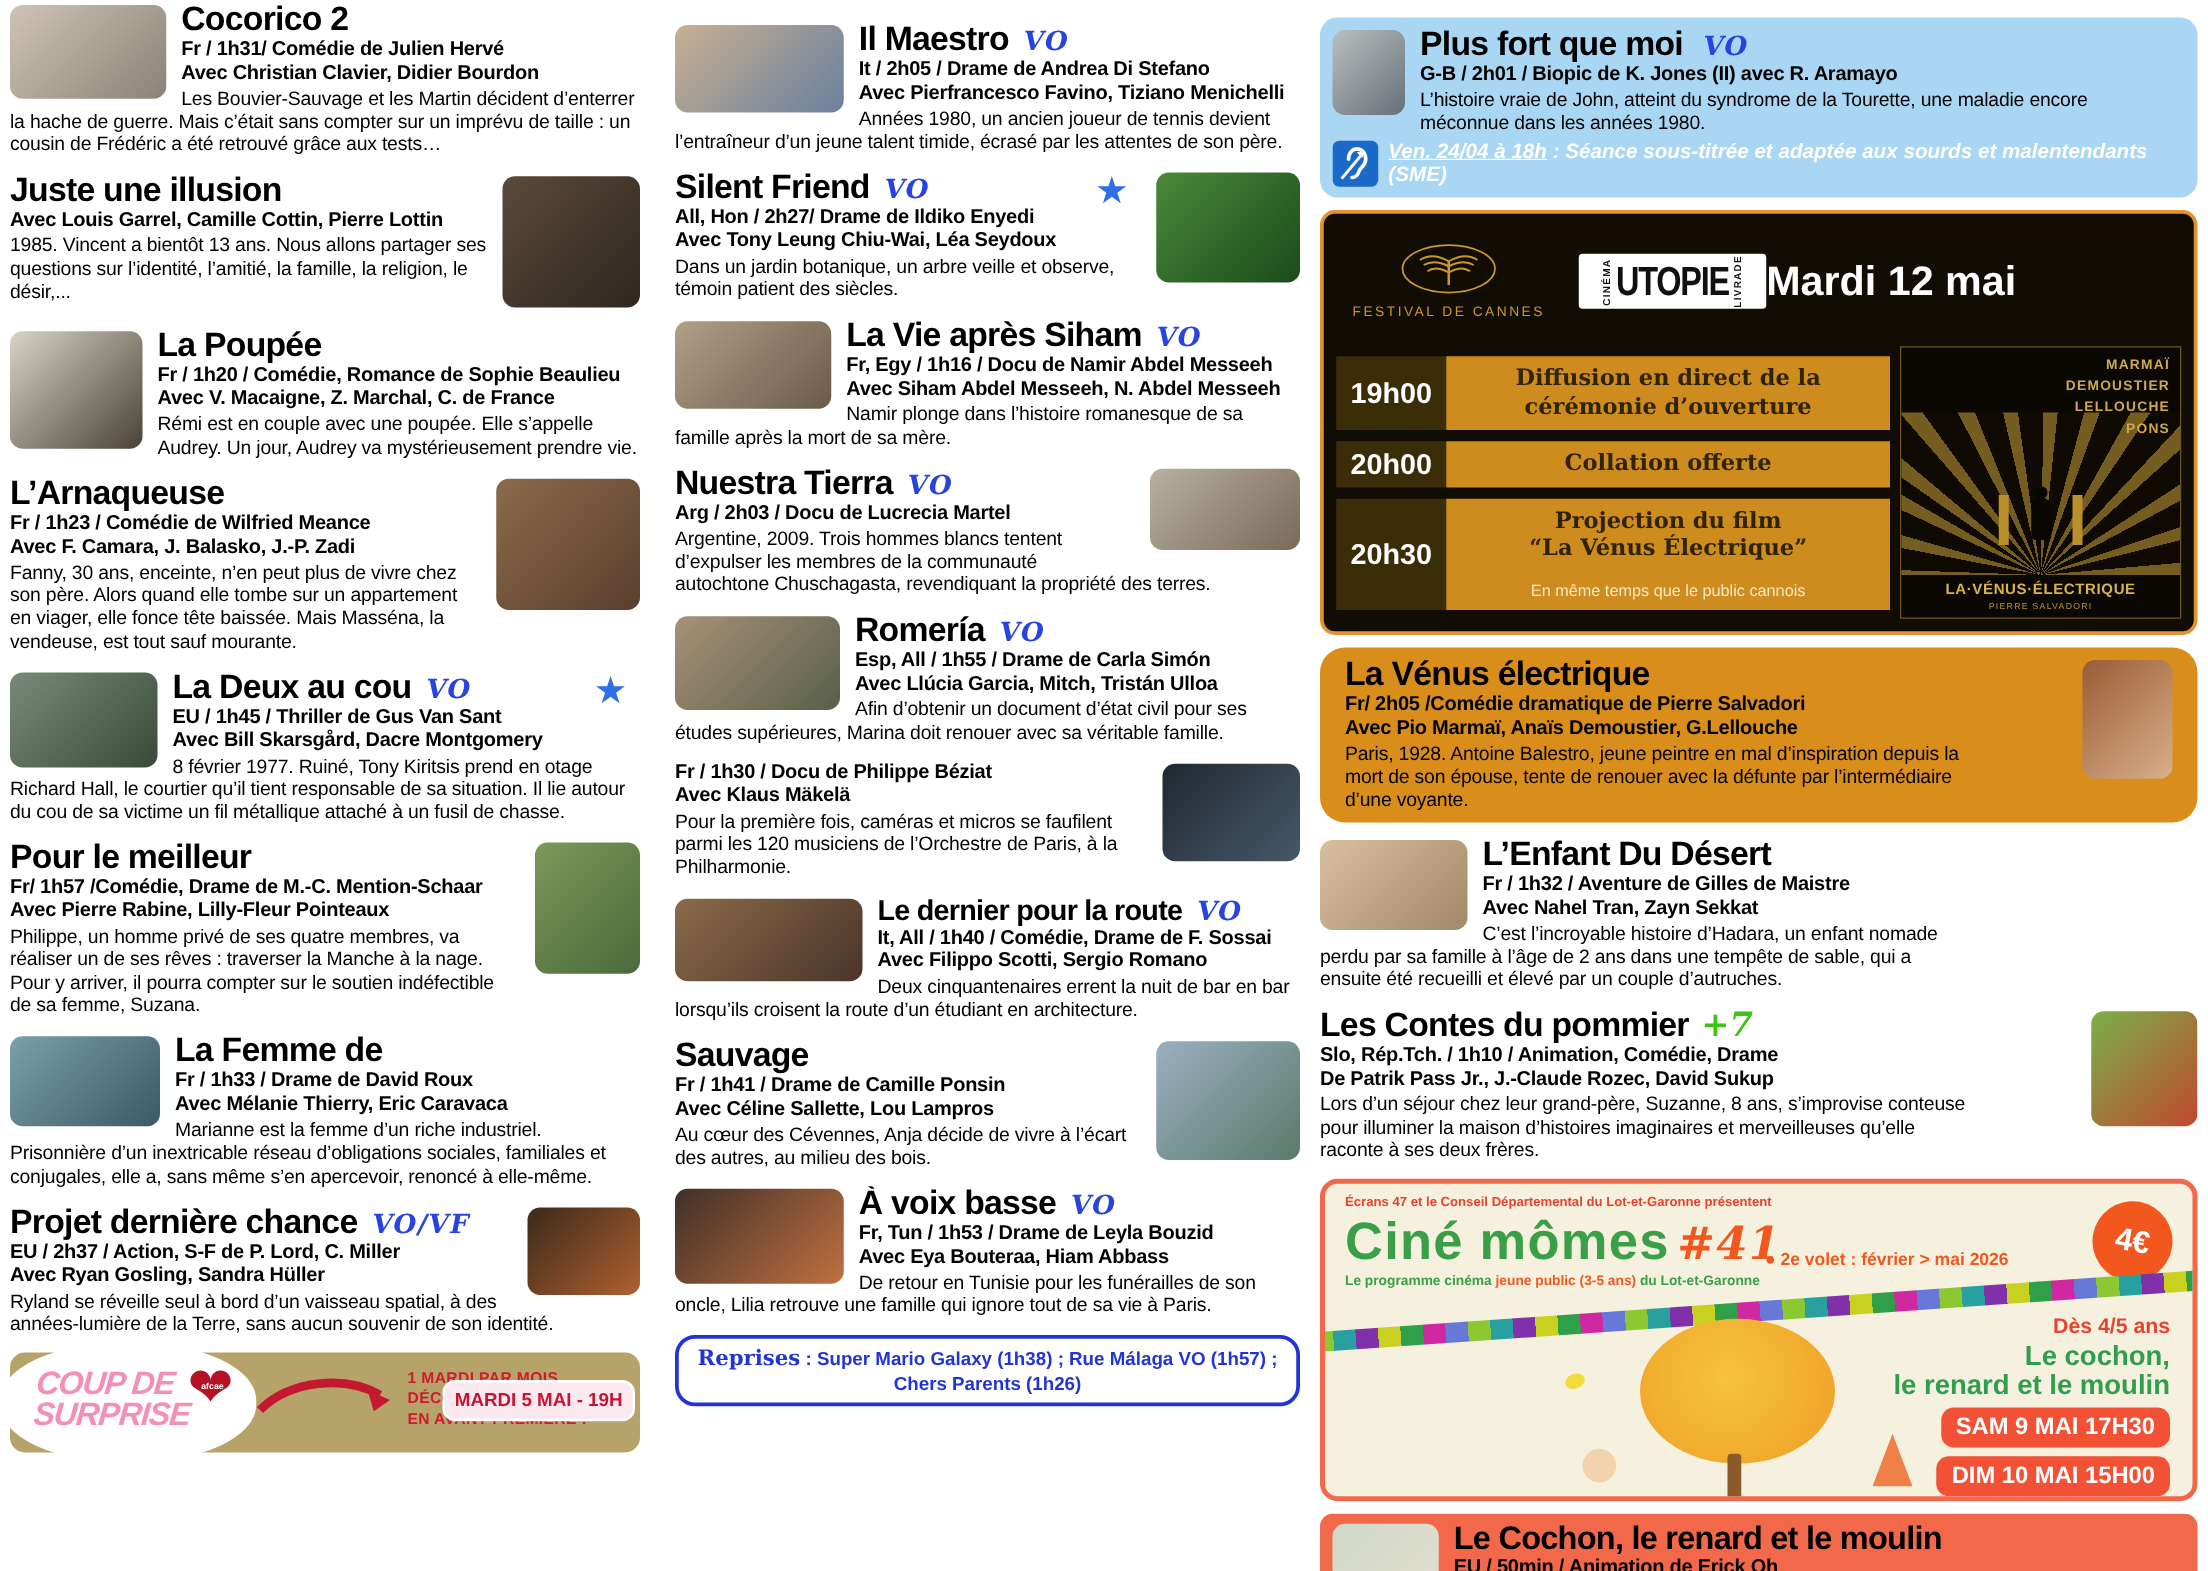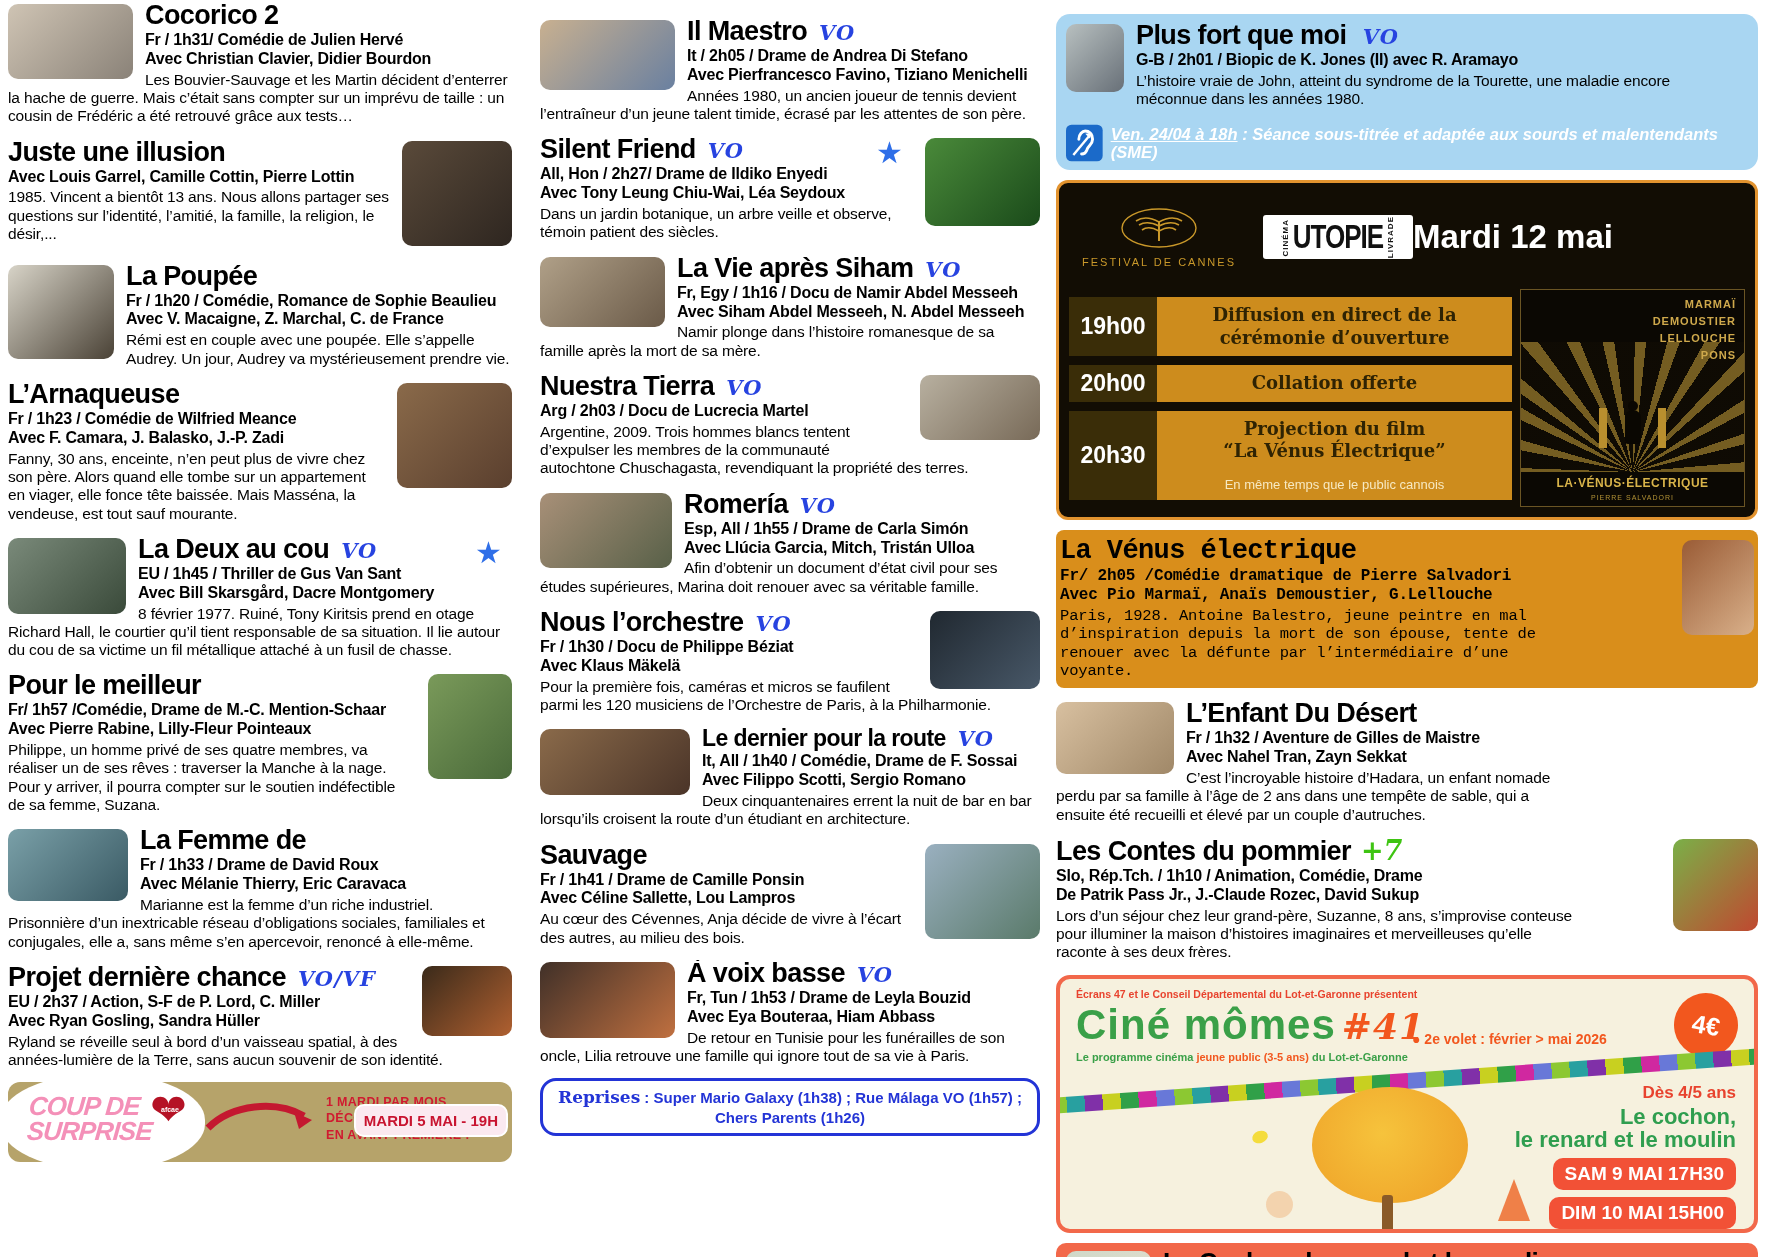--- a/index.html
+++ b/index.html
@@ -50,21 +50,21 @@
   
   .reprises { margin-top:2px; border:3px solid #2334d6; border-radius:16px;
           padding:5px 8px; text-align:center; color:#2334d6; font-weight:bold;
           font-size:15px; line-height:1.3; }
   .reprises .rep-label { font-family:"DejaVu Serif", serif; font-size:17px; }
 
   
   .pfqm { background:#a9d6f2; border-radius:14px; padding:8px 12px 8px 10px;
           overflow:hidden; margin-bottom:10px; }
   .pfqm .desc { max-width:660px; }
-  .sme { display:flex; align-items:flex-end; gap:8px; margin-top:16px; }
+  .sme { display:flex; align-items:center; gap:8px; margin-top:4px; }
   .sme-text { color:#ffffff; font-style:italic; font-weight:bold; font-size:16.5px;
           line-height:1.15; }
   .sme-text .u { text-decoration:underline; }
 
   
   .cannes { background:#120d04; border:3px solid #e2932f; border-radius:12px;
           padding:10px; height:340px; display:grid;
           grid-template-columns:1fr 225px; grid-template-rows:88px 1fr; gap:8px;
           margin-bottom:10px; }
   .cannes-header { grid-column:1/3; display:flex; align-items:center; }
@@ -99,22 +99,22 @@
           width:16px; height:34px; background:#0a0702; border-radius:8px 8px 3px 3px; }
   .poster-figure::before { content:""; position:absolute; top:-9px; left:3px; width:10px;
           height:10px; border-radius:50%; background:#0a0702; }
   .poster-pillar { position:absolute; bottom:58px; width:8px; height:40px; background:#b98f2e; }
   .poster-title { position:absolute; bottom:16px; width:100%; text-align:center;
           color:#d9b44a; font-weight:bold; font-size:12px; letter-spacing:0.5px; }
   .poster-credit { position:absolute; bottom:5px; width:100%; text-align:center;
           color:#b39336; font-size:7px; letter-spacing:1px; }
 
   
-  .venus { background:#d98e1b; border-radius:8px; padding:8px 4px; overflow:hidden;
-          margin-bottom:12px;font-family:Liberation Mono, monospace; }
+  .venus { background:#d98e1b; border-radius:20px; padding:8px 20px; overflow:hidden;
+          margin-bottom:12px; }
   .venus .desc { max-width:500px; }
 
   
   .cinemomes { position:relative; border:4px solid #f2684a; border-radius:14px;
           background:#f6f1de; height:258px; overflow:hidden; margin-top:2px; }
   .cm-presenter { position:absolute; top:9px; left:16px; color:#e8432e; font-size:10.5px;
           font-weight:bold; }
   .cm-logo { position:absolute; top:22px; left:16px; font-weight:bold; font-size:42px;
           color:#3aa048; letter-spacing:1px; }
   .cm-num { font-family:"DejaVu Serif", serif; font-style:italic; color:#f2571e;
@@ -272,21 +272,20 @@
         </div>
         <div class="film">
           <div class="thumb fl" style="width: 132px; height: 75px; background: linear-gradient(135deg, rgb(168, 144, 120), rgb(88, 96, 72));"></div>
           <div class="title-row"><span class="title">Romería</span><span class="vo">VO</span></div>
           <div class="meta">Esp, All / 1h55 / Drame de Carla Simón</div>
           <div class="meta">Avec Llúcia Garcia, Mitch, Tristán Ulloa</div>
           <div class="desc">Afin d’obtenir un document d’état civil pour ses études supérieures, Marina doit renouer avec sa véritable famille.</div>
         </div>
         <div class="film">
           <div class="thumb fr" style="width: 110px; height: 78px; background: linear-gradient(135deg, rgb(32, 40, 48), rgb(72, 88, 104));"></div>
-          <div class="title-row"><span class="title">Nous l’orchestre</span><span class="vo">VO</span></div>
           <div class="meta">Fr / 1h30 / Docu de Philippe Béziat</div>
           <div class="meta">Avec Klaus Mäkelä</div>
           <div class="desc">Pour la première fois, caméras et micros se faufilent parmi les 120 musiciens de l’Orchestre de Paris, à la Philharmonie.</div>
         </div>
         <div class="film">
           <div class="thumb fl" style="width: 150px; height: 66px; background: linear-gradient(135deg, rgb(138, 106, 74), rgb(74, 52, 40));"></div>
           <div class="title-row"><span class="title compact">Le dernier pour la route</span><span class="vo">VO</span></div>
           <div class="meta">It, All / 1h40 / Comédie, Drame de F. Sossai</div>
           <div class="meta">Avec Filippo Scotti, Sergio Romano</div>
           <div class="desc">Deux cinquantenaires errent la nuit de bar en bar lorsqu’ils croisent la route d’un étudiant en architecture.</div>

